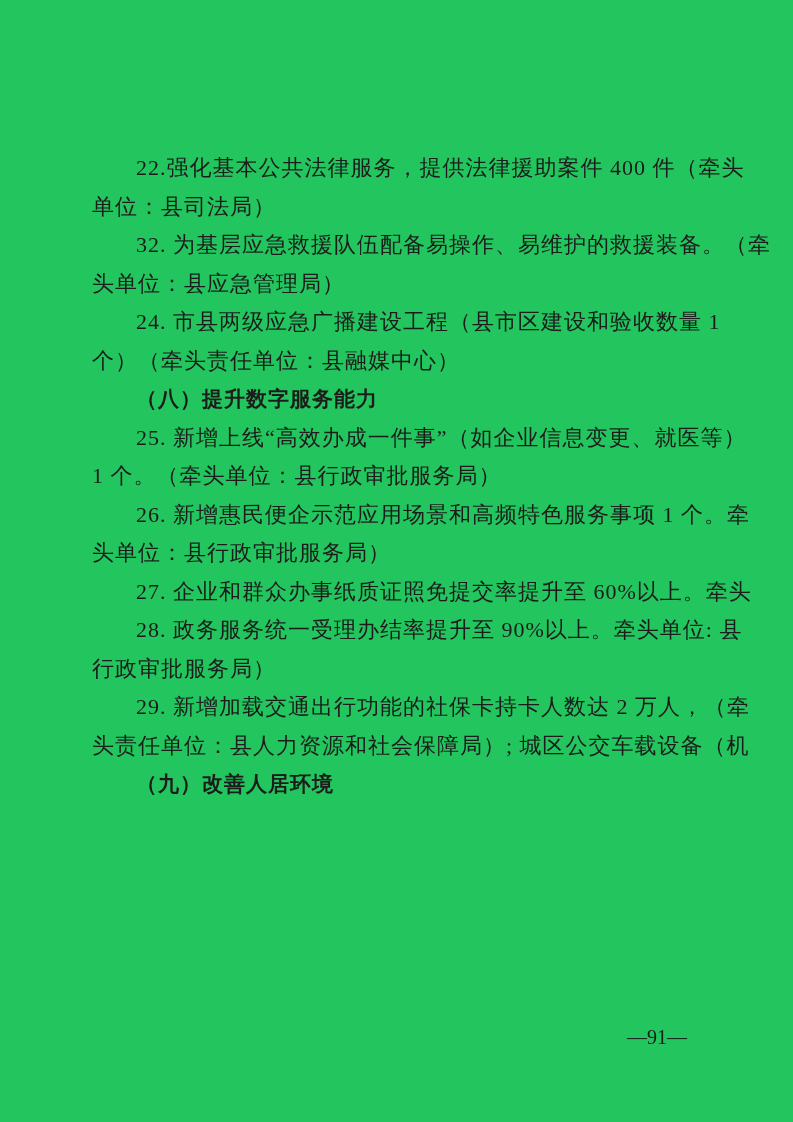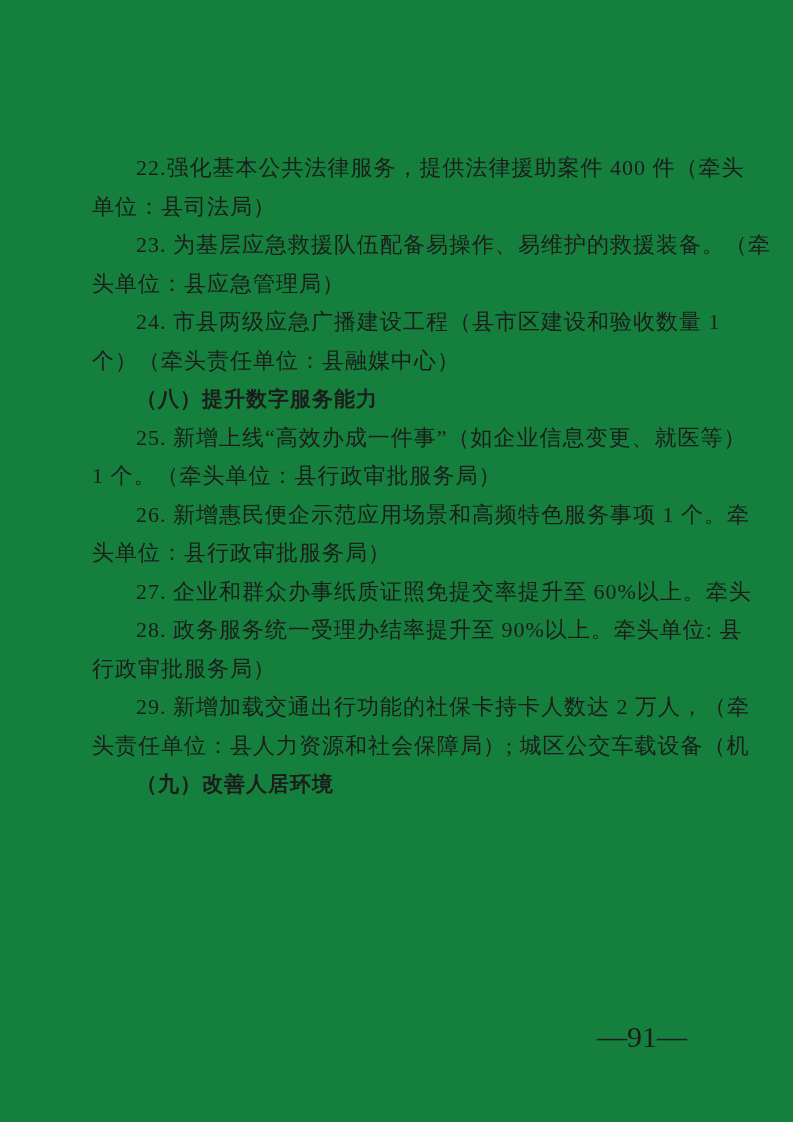--- a/index.html
+++ b/index.html
@@ -4,21 +4,21 @@
 <style>
   html, body {
     margin: 0;
     padding: 0;
     background: #ffffff;
   }
   .page {
     position: relative;
     width: 793px;
     height: 1122px;
-    background: #15803d;
+    background: #22c55e;
     font-family: "Liberation Serif", "DejaVu Serif", serif;
     color: #1c1c1c;
     overflow: hidden;
   }
   .content {
     position: absolute;
     left: 92px;
     top: 149px;
     width: 616px;
   }
@@ -36,37 +36,37 @@
     text-indent: 44px;
   }
   .paragraph.heading .line {
     font-weight: bold;
     font-size: 21px;
   }
   .page-number {
     position: absolute;
     top: 1022px;
     right: 106px;
-    font-size: 30px;
+    font-size: 20px;
     line-height: 30px;
     letter-spacing: 0;
     color: #1c1c1c;
   }
 </style>
 </head>
 <body>
 
 <div class="page">
   <div class="content" id="doc-body">
       <div class="paragraph">
         <div class="line first">22.强化基本公共法律服务，提供法律援助案件 400 件（牵头</div>
         <div class="line">单位：县司法局）</div>
       </div>
       <div class="paragraph">
-        <div class="line first">23. 为基层应急救援队伍配备易操作、易维护的救援装备。（牵</div>
+        <div class="line first">32. 为基层应急救援队伍配备易操作、易维护的救援装备。（牵</div>
         <div class="line">头单位：县应急管理局）</div>
       </div>
       <div class="paragraph">
         <div class="line first">24. 市县两级应急广播建设工程（县市区建设和验收数量 1</div>
         <div class="line">个）（牵头责任单位：县融媒中心）</div>
       </div>
       <div class="paragraph heading">
         <div class="line first">（八）提升数字服务能力</div>
       </div>
       <div class="paragraph">

